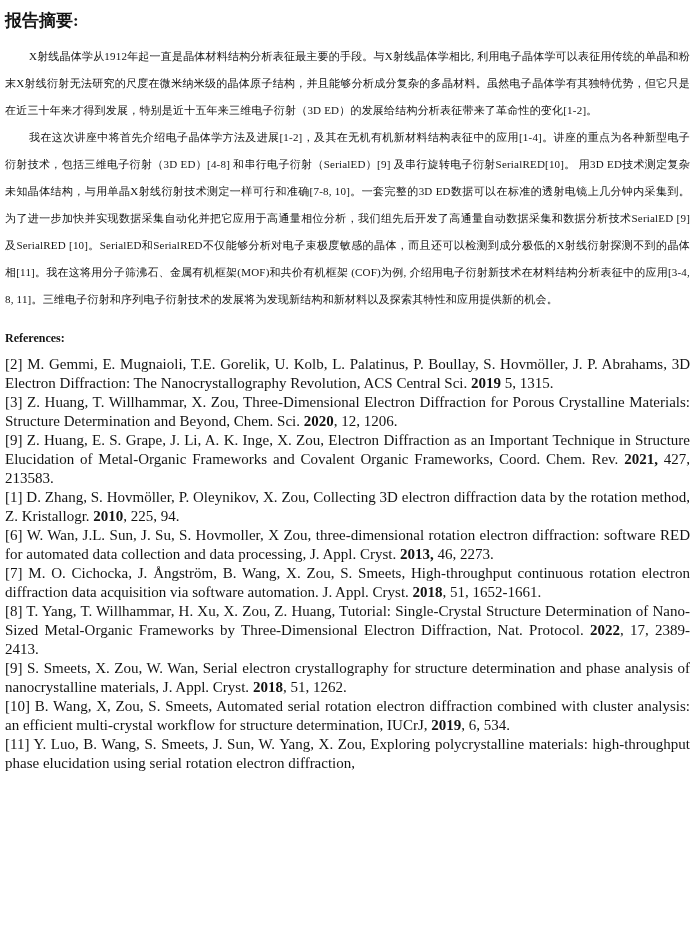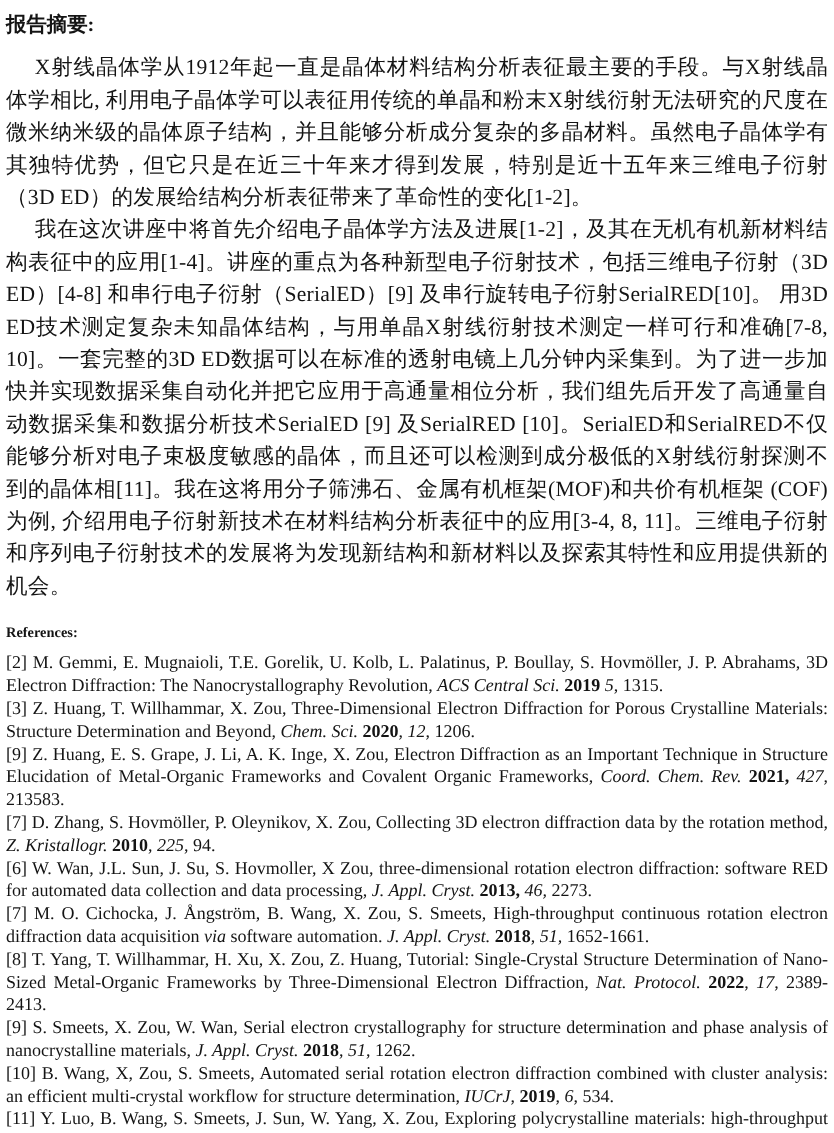--- a/index.html
+++ b/index.html
@@ -17,21 +17,21 @@
     font-family: "Liberation Serif", "DejaVu Serif", serif;
     -webkit-font-smoothing: antialiased;
   }
   .abstract-heading {
     font-size: 17px;
     font-weight: bold;
     line-height: 22px;
     margin: 0 0 11px 0;
   }
   .abstract-para {
-    font-size: 18px;
+    font-size: 11px;
     line-height: 27px;
     text-align: justify;
     text-justify: inter-ideograph;
     text-indent: 24px;
     margin: 0;
     letter-spacing: 0.2px;
   }
   .references-heading {
     font-size: 12px;
     font-weight: bold;
@@ -40,38 +40,38 @@
   }
   .refs {
     font-size: 15px;
     line-height: 19px;
     text-align: justify;
   }
   .ref {
     margin: 0;
   }
   .b  { font-weight: bold; }
-  .i  { font-style: italic; }
+  .i  { }
 </style>
 </head>
 <body>
 
 <div>
   <h1 class="abstract-heading">报告摘要:</h1>
   <p class="abstract-para">X射线晶体学从1912年起一直是晶体材料结构分析表征最主要的手段。与X射线晶体学相比, 利用电子晶体学可以表征用传统的单晶和粉末X射线衍射无法研究的尺度在微米纳米级的晶体原子结构，并且能够分析成分复杂的多晶材料。虽然电子晶体学有其独特优势，但它只是在近三十年来才得到发展，特别是近十五年来三维电子衍射（3D ED）的发展给结构分析表征带来了革命性的变化[1-2]。</p>
   <p class="abstract-para">我在这次讲座中将首先介绍电子晶体学方法及进展[1-2]，及其在无机有机新材料结构表征中的应用[1-4]。讲座的重点为各种新型电子衍射技术，包括三维电子衍射（3D ED）[4-8] 和串行电子衍射（SerialED）[9] 及串行旋转电子衍射SerialRED[10]。 用3D ED技术测定复杂未知晶体结构，与用单晶X射线衍射技术测定一样可行和准确[7-8, 10]。一套完整的3D ED数据可以在标准的透射电镜上几分钟内采集到。为了进一步加快并实现数据采集自动化并把它应用于高通量相位分析，我们组先后开发了高通量自动数据采集和数据分析技术SerialED [9] 及SerialRED [10]。SerialED和SerialRED不仅能够分析对电子束极度敏感的晶体，而且还可以检测到成分极低的X射线衍射探测不到的晶体相[11]。我在这将用分子筛沸石、金属有机框架(MOF)和共价有机框架 (COF)为例, 介绍用电子衍射新技术在材料结构分析表征中的应用[3-4, 8, 11]。三维电子衍射和序列电子衍射技术的发展将为发现新结构和新材料以及探索其特性和应用提供新的机会。</p>
 </div>
 
 <div>
   <h2 class="references-heading">References:</h2>
   <div class="refs">
       <p class="ref"><span>[2]  M. Gemmi, E. Mugnaioli, T.E. Gorelik, U. Kolb, L. Palatinus, P. Boullay, S. Hovmöller, J. P. Abrahams, 3D Electron Diffraction: The Nanocrystallography Revolution, </span><span class="i">ACS Central Sci.</span><span> </span><span class="b">2019</span><span> </span><span class="i">5</span><span>, 1315.</span></p>
       <p class="ref"><span>[3] Z. Huang, T. Willhammar, X. Zou, Three-Dimensional Electron Diffraction for Porous Crystalline Materials: Structure Determination and Beyond, </span><span class="i">Chem. Sci.</span><span> </span><span class="b">2020</span><span>, </span><span class="i">12</span><span>, 1206.</span></p>
       <p class="ref"><span>[9] Z. Huang, E. S. Grape, J. Li, A. K. Inge, X. Zou, Electron Diffraction as an Important Technique in Structure Elucidation of Metal-Organic Frameworks and Covalent Organic Frameworks, </span><span class="i">Coord. Chem. Rev.</span><span> </span><span class="b">2021,</span><span> </span><span class="i">427</span><span>, 213583.</span></p>
-      <p class="ref"><span>[7]  D. Zhang, S. Hovmöller, P. Oleynikov, X. Zou, Collecting 3D electron diffraction data by the rotation method, </span><span class="i">Z. Kristallogr.</span><span> </span><span class="b">2010</span><span>, </span><span class="i">225</span><span>, 94.</span></p>
+      <p class="ref"><span>[1]  D. Zhang, S. Hovmöller, P. Oleynikov, X. Zou, Collecting 3D electron diffraction data by the rotation method, </span><span class="i">Z. Kristallogr.</span><span> </span><span class="b">2010</span><span>, </span><span class="i">225</span><span>, 94.</span></p>
       <p class="ref"><span>[6] W. Wan, J.L. Sun, J. Su, S. Hovmoller, X Zou, three-dimensional rotation electron diffraction: software RED for automated data collection and data processing, </span><span class="i">J. Appl. Cryst.</span><span> </span><span class="b">2013,</span><span> </span><span class="i">46,</span><span> 2273.</span></p>
       <p class="ref"><span>[7] M. O. Cichocka, J. Ångström, B. Wang, X. Zou, S. Smeets, High-throughput continuous rotation electron diffraction data acquisition </span><span class="i">via</span><span> software automation. </span><span class="i">J. Appl. Cryst.</span><span> </span><span class="b">2018</span><span>, </span><span class="i">51,</span><span> 1652-1661.</span></p>
       <p class="ref"><span>[8]  T. Yang, T. Willhammar, H. Xu, X. Zou, Z. Huang,  Tutorial: Single-Crystal Structure Determination of Nano-Sized Metal-Organic Frameworks by Three-Dimensional Electron Diffraction, </span><span class="i">Nat. Protocol.</span><span> </span><span class="b">2022</span><span>, </span><span class="i">17</span><span>, 2389-2413.</span></p>
       <p class="ref"><span>[9] S. Smeets, X. Zou, W. Wan, Serial electron crystallography for structure determination and phase analysis of nanocrystalline materials, </span><span class="i">J. Appl. Cryst.</span><span> </span><span class="b">2018</span><span>, </span><span class="i">51</span><span>, 1262.</span></p>
       <p class="ref"><span>[10] B. Wang, X, Zou, S. Smeets, Automated serial rotation electron diffraction combined with cluster analysis: an efficient multi-crystal workflow for structure determination, </span><span class="i">IUCrJ</span><span>, </span><span class="b">2019</span><span>, </span><span class="i">6</span><span>, 534.</span></p>
       <p class="ref"><span>[11] Y. Luo, B. Wang, S. Smeets, J. Sun, W. Yang, X. Zou, Exploring polycrystalline materials: high-throughput phase elucidation using serial rotation electron diffraction, </span></p>
     </div>
 </div>
 
 </body></html>

